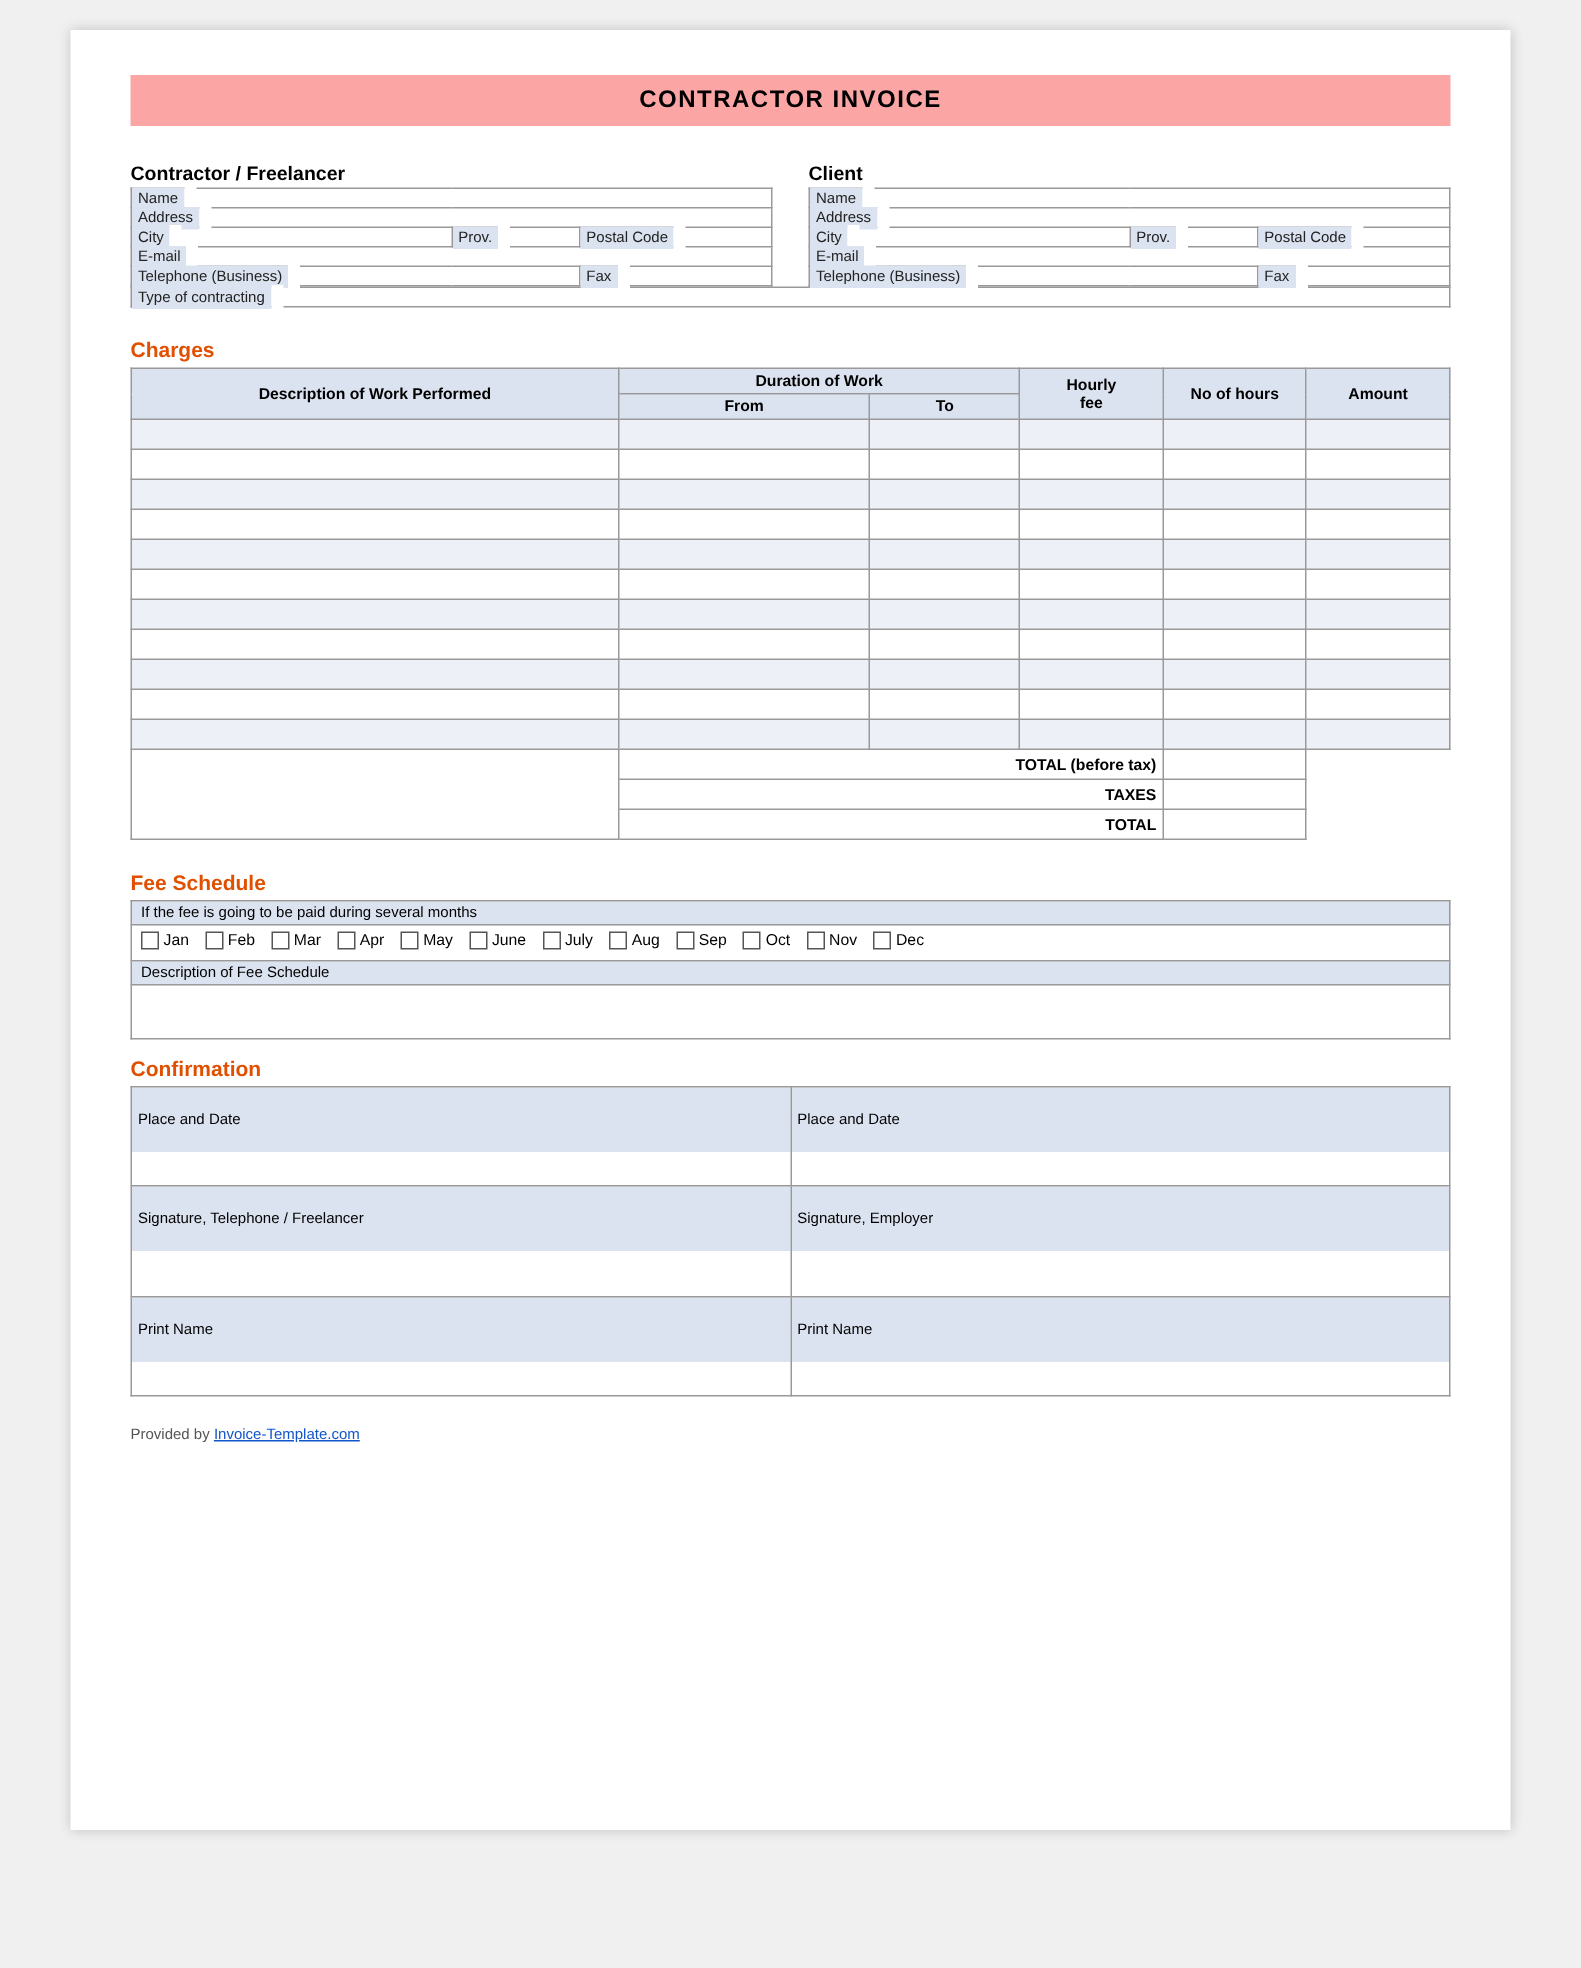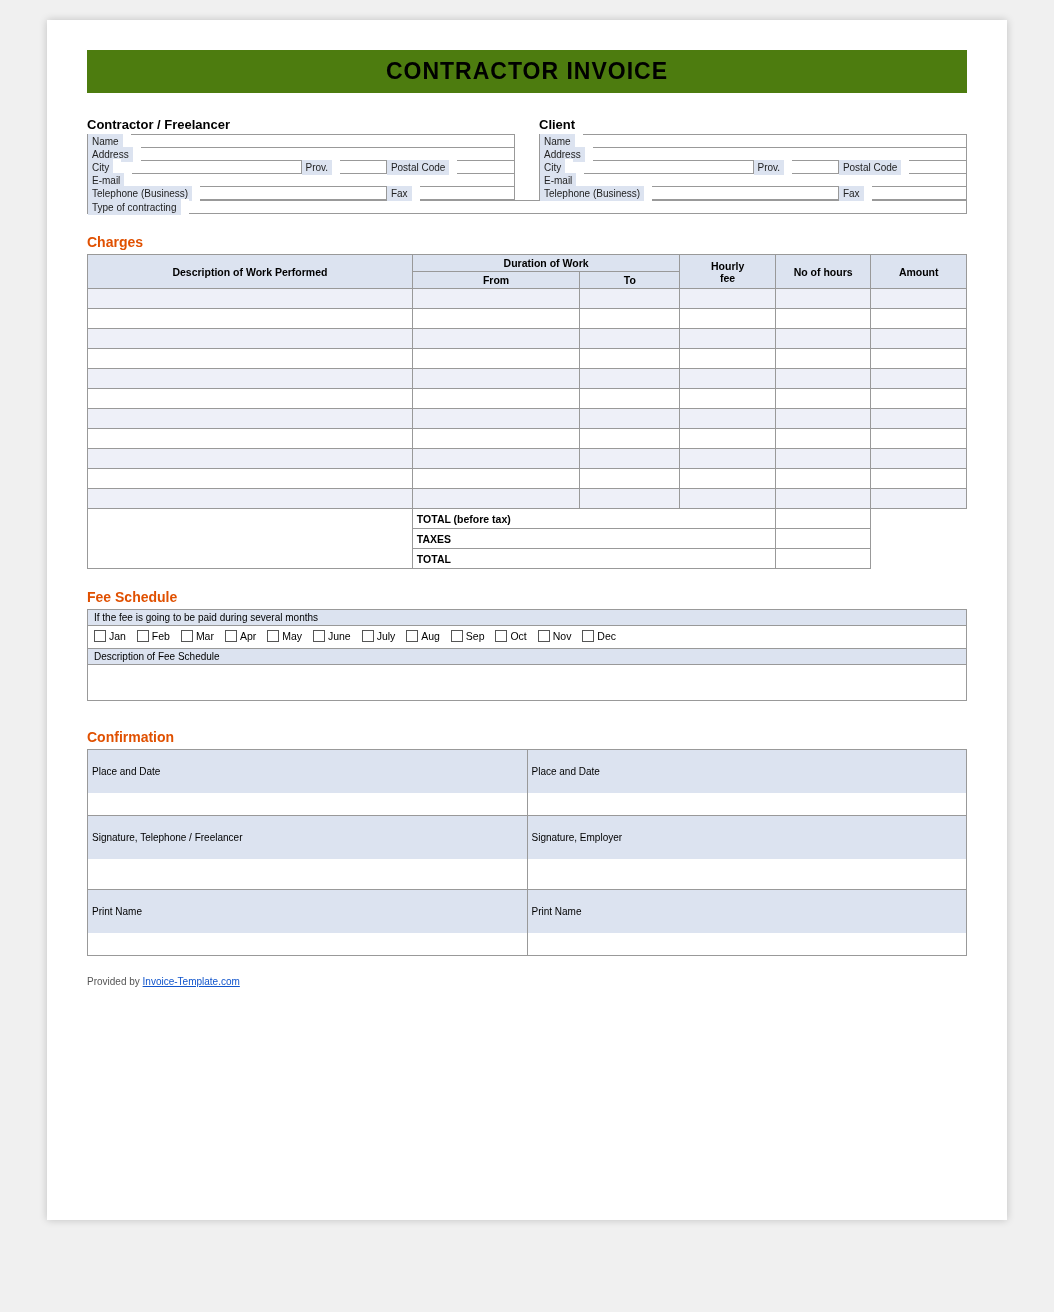--- a/index.html
+++ b/index.html
@@ -12,25 +12,25 @@
     }
     .page {
       background: #fff;
       width: 960px;
       min-height: 1200px;
       padding: 30px 40px 40px 40px;
       box-shadow: 0 0 8px rgba(0,0,0,0.2);
     }
     .page-title {
       text-align: center;
-      font-size: 23px;
+      font-size: 16px;
       font-weight: bold;
       letter-spacing: 1px;
       margin-bottom: 24px;
-      background: #4d7c0f;
+      background: #fca5a5;
       padding: 8px 0;
     }
 
     
     .section-header {
       font-size: 14px;
       font-weight: bold;
       color: #e05000;
       margin-bottom: 4px;
     }
@@ -102,34 +102,34 @@
     .charges-table tbody tr:nth-child(odd) td {
       background: #eef0f8;
     }
     .charges-table tbody tr:nth-child(even) td {
       background: #fff;
     }
     .total-row td {
       background: #fff !important;
     }
     .total-label {
-      text-align: left;
+      text-align: right;
       font-weight: bold;
       font-size: 10.5px;
       background: #dce3f0 !important;
       padding-right: 6px;
     }
     .total-value {
       background: #fff !important;
       width: 80px;
     }
 
     
     .fee-section {
-      margin-bottom: 28px;
+      margin-bottom: 11px;
     }
     .fee-table {
       width: 100%;
       border-collapse: collapse;
       font-size: 10.5px;
     }
     .fee-table td {
       border: 1px solid #999;
       padding: 2px 6px;
     }

